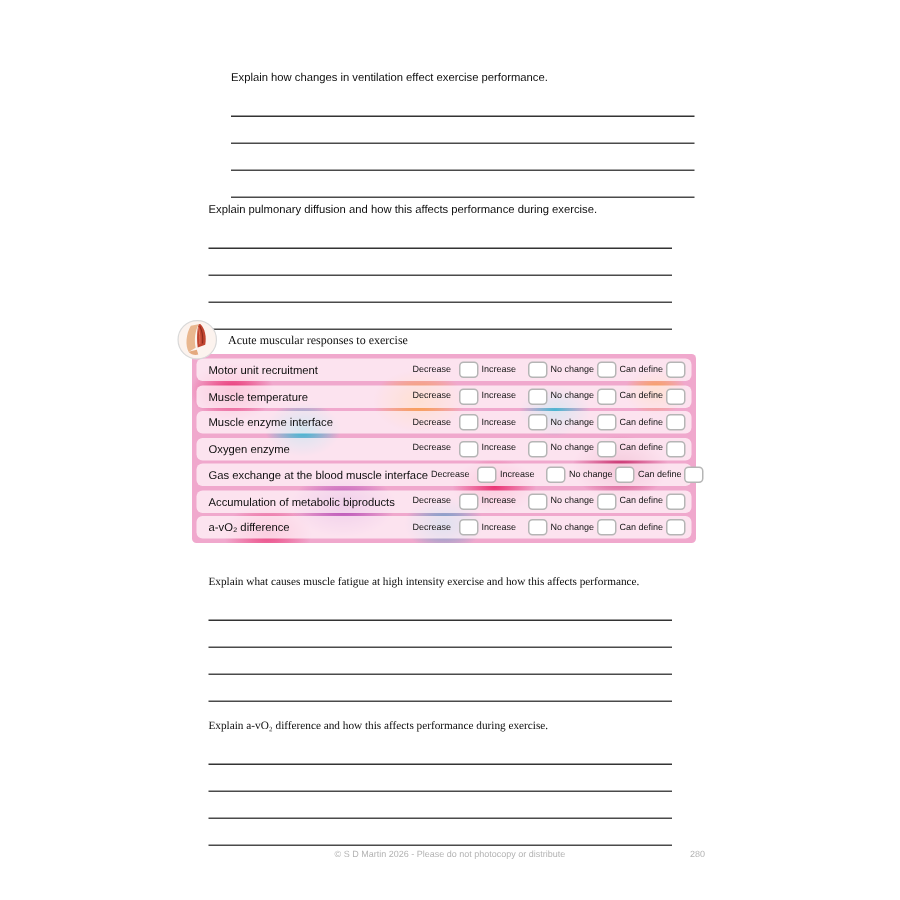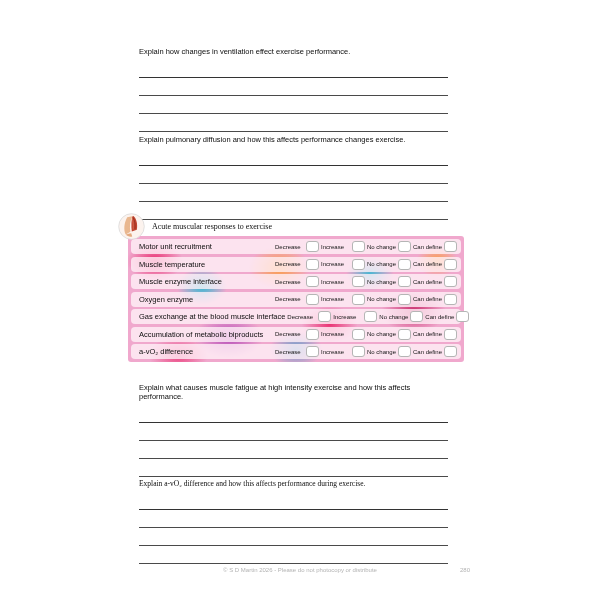--- a/index.html
+++ b/index.html
@@ -2,23 +2,23 @@
 <html><head>
 <meta charset="utf-8">
 <style>
   html,body{margin:0;padding:0;background:#fff;}
   .sheet{
     position:relative;width:600px;height:600px;background:#ffffff;overflow:hidden;
     font-family:"Liberation Sans", sans-serif;color:#111;
   }
   
   .q{position:absolute;left:139px;width:309px;}
-  .q1{top:47px;}
+  .q1{top:47px;margin-left:15px;}
   .q2{top:135px;}
-  .q3{top:383px;}
+  .q3{top:383px;font-family:Liberation Serif, serif;}
   .q4{top:479px;font-family:Liberation Serif, serif;}
   .q-prompt{font-size:7.5px;line-height:9px;color:#0d0d0d;}
   .q-lines{margin-top:4px;}
   .write-line{height:17px;border-bottom:1px solid #4a4a4a;}
   .q .write-line:first-child{border-bottom-color:#333;}
 
   
   .responses{position:absolute;left:128px;top:216px;width:336px;}
   .resp-header{position:relative;height:20px;display:flex;align-items:center;}
   .resp-title{margin-left:24px;font-size:8px;color:#0d0d0d;font-family:Liberation Serif, serif;}
@@ -64,21 +64,21 @@
     <div class="q-prompt">Explain how changes in ventilation effect exercise performance.</div>
     <div class="q-lines">
       <div class="write-line"></div>
       <div class="write-line"></div>
       <div class="write-line"></div>
       <div class="write-line"></div>
     </div>
   </section>
 
   <section class="q q2">
-    <div class="q-prompt">Explain pulmonary diffusion and how this affects performance changes exercise.</div>
+    <div class="q-prompt">Explain pulmonary diffusion and how this affects performance during exercise.</div>
     <div class="q-lines">
       <div class="write-line"></div>
       <div class="write-line"></div>
       <div class="write-line"></div>
       <div class="write-line"></div>
     </div>
   </section>
 
   <section class="responses">
     <div class="resp-header">

